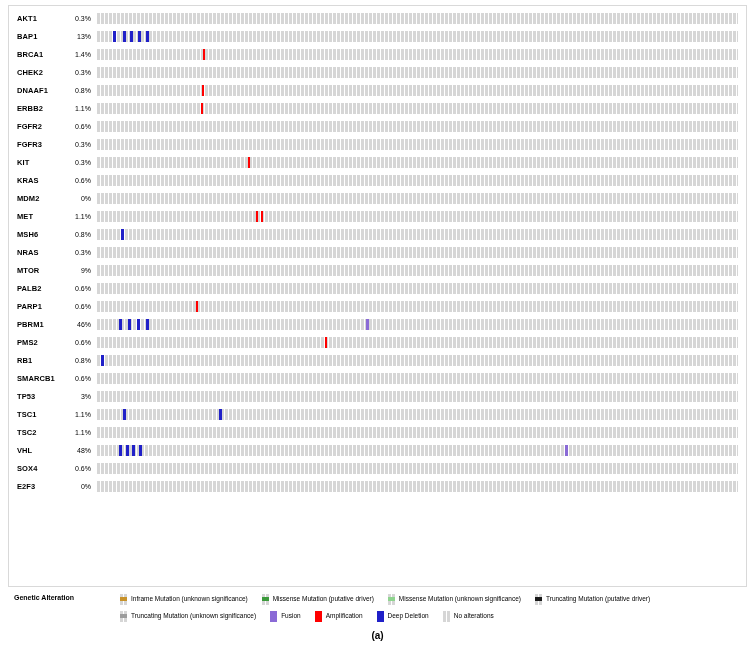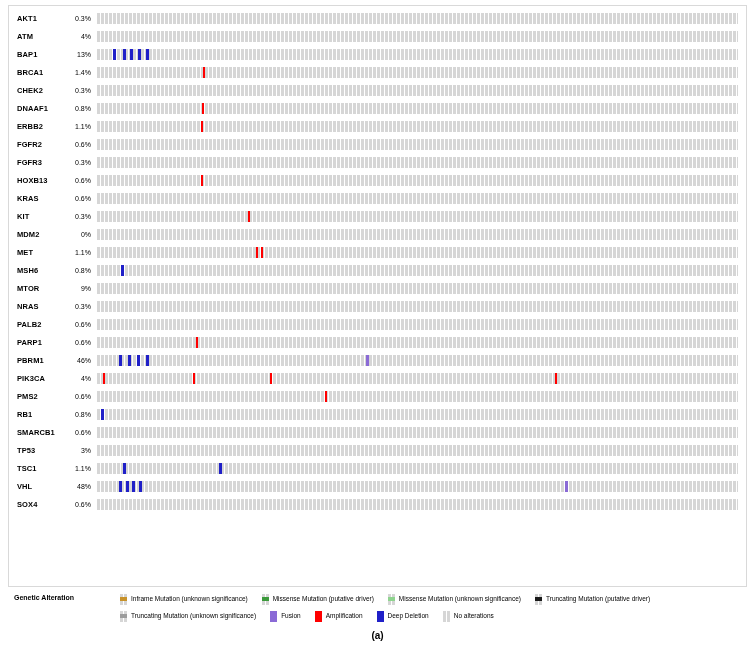--- a/index.html
+++ b/index.html
@@ -152,37 +152,20 @@
 
 <div id="root">
 
   <div class="oncoprint-frame">
     <div class="rows" id="rows">
         <div class="gene-row">
           <div class="gene-label">AKT1</div>
           <div class="gene-pct">0.3%</div>
           <div class="track">
             <span class="ev trunc-unknown" style="left: 0.5%;"></span>
-          </div>
-        </div>
-        <div class="gene-row">
-          <div class="gene-label">ATM</div>
-          <div class="gene-pct">4%</div>
-          <div class="track">
-            <span class="ev trunc-driver" style="left: 1.2%;"></span>
-            <span class="ev trunc-driver" style="left: 2%;"></span>
-            <span class="ev trunc-driver" style="left: 2.8%;"></span>
-            <span class="ev trunc-driver" style="left: 3.6%;"></span>
-            <span class="ev trunc-driver" style="left: 4.4%;"></span>
-            <span class="ev trunc-driver" style="left: 5.2%;"></span>
-            <span class="ev trunc-driver" style="left: 6%;"></span>
-            <span class="ev trunc-driver" style="left: 6.8%;"></span>
-            <span class="ev missense-driver" style="left: 7.6%;"></span>
-            <span class="ev missense-unknown" style="left: 8.4%;"></span>
-            <span class="ev missense-unknown" style="left: 9.2%;"></span>
           </div>
         </div>
         <div class="gene-row">
           <div class="gene-label">BAP1</div>
           <div class="gene-pct">13%</div>
           <div class="track">
             <span class="ev trunc-driver" style="left: 1%;"></span>
             <span class="ev deep" style="left: 2.5%;"></span>
             <span class="ev deep" style="left: 4%;"></span>
             <span class="ev deep" style="left: 5.2%;"></span>
@@ -248,39 +231,31 @@
           </div>
         </div>
         <div class="gene-row">
           <div class="gene-label">FGFR3</div>
           <div class="gene-pct">0.3%</div>
           <div class="track">
             <span class="ev missense-unknown" style="left: 21%;"></span>
           </div>
         </div>
         <div class="gene-row">
-          <div class="gene-label">HOXB13</div>
-          <div class="gene-pct">0.6%</div>
-          <div class="track">
-            <span class="ev missense-unknown" style="left: 6%;"></span>
-            <span class="ev amp" style="left: 16.2%;"></span>
-          </div>
-        </div>
-        <div class="gene-row">
-          <div class="gene-label">KRAS</div>
-          <div class="gene-pct">0.6%</div>
-          <div class="track">
-            <span class="ev missense-driver" style="left: 23%;"></span>
-          </div>
-        </div>
-        <div class="gene-row">
           <div class="gene-label">KIT</div>
           <div class="gene-pct">0.3%</div>
           <div class="track">
             <span class="ev amp" style="left: 23.5%;"></span>
+          </div>
+        </div>
+        <div class="gene-row">
+          <div class="gene-label">KRAS</div>
+          <div class="gene-pct">0.6%</div>
+          <div class="track">
+            <span class="ev missense-driver" style="left: 23%;"></span>
           </div>
         </div>
         <div class="gene-row">
           <div class="gene-label">MDM2</div>
           <div class="gene-pct">0%</div>
           <div class="track"></div>
         </div>
         <div class="gene-row">
           <div class="gene-label">MET</div>
           <div class="gene-pct">1.1%</div>
@@ -289,20 +264,27 @@
             <span class="ev amp" style="left: 25.6%;"></span>
             <span class="ev missense-driver" style="left: 25%;"></span>
           </div>
         </div>
         <div class="gene-row">
           <div class="gene-label">MSH6</div>
           <div class="gene-pct">0.8%</div>
           <div class="track">
             <span class="ev deep" style="left: 3.8%;"></span>
             <span class="ev missense-unknown" style="left: 27.5%;"></span>
+          </div>
+        </div>
+        <div class="gene-row">
+          <div class="gene-label">NRAS</div>
+          <div class="gene-pct">0.3%</div>
+          <div class="track">
+            <span class="ev missense-unknown" style="left: 27.2%;"></span>
           </div>
         </div>
         <div class="gene-row">
           <div class="gene-label">MTOR</div>
           <div class="gene-pct">9%</div>
           <div class="track">
             <span class="ev missense-driver" style="left: 1%;"></span>
             <span class="ev trunc-driver" style="left: 2.5%;"></span>
             <span class="ev trunc-driver" style="left: 4%;"></span>
             <span class="ev missense-driver" style="left: 5.5%;"></span>
@@ -314,27 +296,20 @@
             <span class="ev missense-driver" style="left: 28%;"></span>
             <span class="ev missense-driver" style="left: 29%;"></span>
             <span class="ev missense-driver" style="left: 30%;"></span>
             <span class="ev missense-driver" style="left: 31%;"></span>
             <span class="ev missense-driver" style="left: 32%;"></span>
             <span class="ev missense-unknown" style="left: 33%;"></span>
             <span class="ev missense-unknown" style="left: 34%;"></span>
             <span class="ev missense-unknown" style="left: 35%;"></span>
             <span class="ev missense-unknown" style="left: 36%;"></span>
             <span class="ev missense-unknown" style="left: 37%;"></span>
-          </div>
-        </div>
-        <div class="gene-row">
-          <div class="gene-label">NRAS</div>
-          <div class="gene-pct">0.3%</div>
-          <div class="track">
-            <span class="ev missense-unknown" style="left: 27.2%;"></span>
           </div>
         </div>
         <div class="gene-row">
           <div class="gene-label">PALB2</div>
           <div class="gene-pct">0.6%</div>
           <div class="track">
             <span class="ev trunc-driver" style="left: 28.2%;"></span>
           </div>
         </div>
         <div class="gene-row">
@@ -393,35 +368,20 @@
             <span class="ev trunc-driver" style="left: 63%;"></span>
             <span class="ev trunc-driver" style="left: 64.5%;"></span>
             <span class="ev trunc-driver" style="left: 66%;"></span>
             <span class="ev trunc-driver" style="left: 67.5%;"></span>
             <span class="ev missense-driver" style="left: 69%;"></span>
             <span class="ev missense-unknown" style="left: 70.5%;"></span>
             <span class="ev missense-unknown" style="left: 72%;"></span>
           </div>
         </div>
         <div class="gene-row">
-          <div class="gene-label">PIK3CA</div>
-          <div class="gene-pct">4%</div>
-          <div class="track">
-            <span class="ev amp" style="left: 1%;"></span>
-            <span class="ev amp" style="left: 15%;"></span>
-            <span class="ev amp" style="left: 27%;"></span>
-            <span class="ev missense-driver" style="left: 29%;"></span>
-            <span class="ev missense-driver" style="left: 30.5%;"></span>
-            <span class="ev missense-driver" style="left: 31.5%;"></span>
-            <span class="ev missense-unknown" style="left: 33%;"></span>
-            <span class="ev trunc-driver" style="left: 70.5%;"></span>
-            <span class="ev amp" style="left: 71.5%;"></span>
-          </div>
-        </div>
-        <div class="gene-row">
           <div class="gene-label">PMS2</div>
           <div class="gene-pct">0.6%</div>
           <div class="track">
             <span class="ev amp" style="left: 35.5%;"></span>
             <span class="ev missense-unknown" style="left: 72.5%;"></span>
           </div>
         </div>
         <div class="gene-row">
           <div class="gene-label">RB1</div>
           <div class="gene-pct">0.8%</div>
@@ -452,20 +412,29 @@
             <span class="ev missense-unknown" style="left: 76%;"></span>
           </div>
         </div>
         <div class="gene-row">
           <div class="gene-label">TSC1</div>
           <div class="gene-pct">1.1%</div>
           <div class="track">
             <span class="ev deep" style="left: 4%;"></span>
             <span class="ev deep" style="left: 19%;"></span>
             <span class="ev trunc-driver" style="left: 33%;"></span>
+          </div>
+        </div>
+        <div class="gene-row">
+          <div class="gene-label">TSC2</div>
+          <div class="gene-pct">1.1%</div>
+          <div class="track">
+            <span class="ev trunc-driver" style="left: 1.5%;"></span>
+            <span class="ev missense-unknown" style="left: 22.5%;"></span>
+            <span class="ev trunc-driver" style="left: 75%;"></span>
           </div>
         </div>
         <div class="gene-row">
           <div class="gene-label">VHL</div>
           <div class="gene-pct">48%</div>
           <div class="track">
             <span class="ev trunc-driver" style="left: 0.5%;"></span>
             <span class="ev trunc-driver" style="left: 1.5%;"></span>
             <span class="ev trunc-driver" style="left: 2.5%;"></span>
             <span class="ev deep" style="left: 3.5%;"></span>
@@ -527,20 +496,25 @@
           </div>
         </div>
         <div class="gene-row">
           <div class="gene-label">SOX4</div>
           <div class="gene-pct">0.6%</div>
           <div class="track">
             <span class="ev missense-unknown" style="left: 33.5%;"></span>
             <span class="ev missense-unknown" style="left: 74.5%;"></span>
           </div>
         </div>
+        <div class="gene-row">
+          <div class="gene-label">E2F3</div>
+          <div class="gene-pct">0%</div>
+          <div class="track"></div>
+        </div>
       </div>
   </div>
 
   <div class="legend">
     <div class="legend-title">Genetic Alteration</div>
     <div class="legend-items" id="legend-items">
         <div class="legend-row">
           <div class="legend-item">
             <span class="swatch">
               <i class="sw-bar" style="background: rgb(200, 146, 42);"></i>

